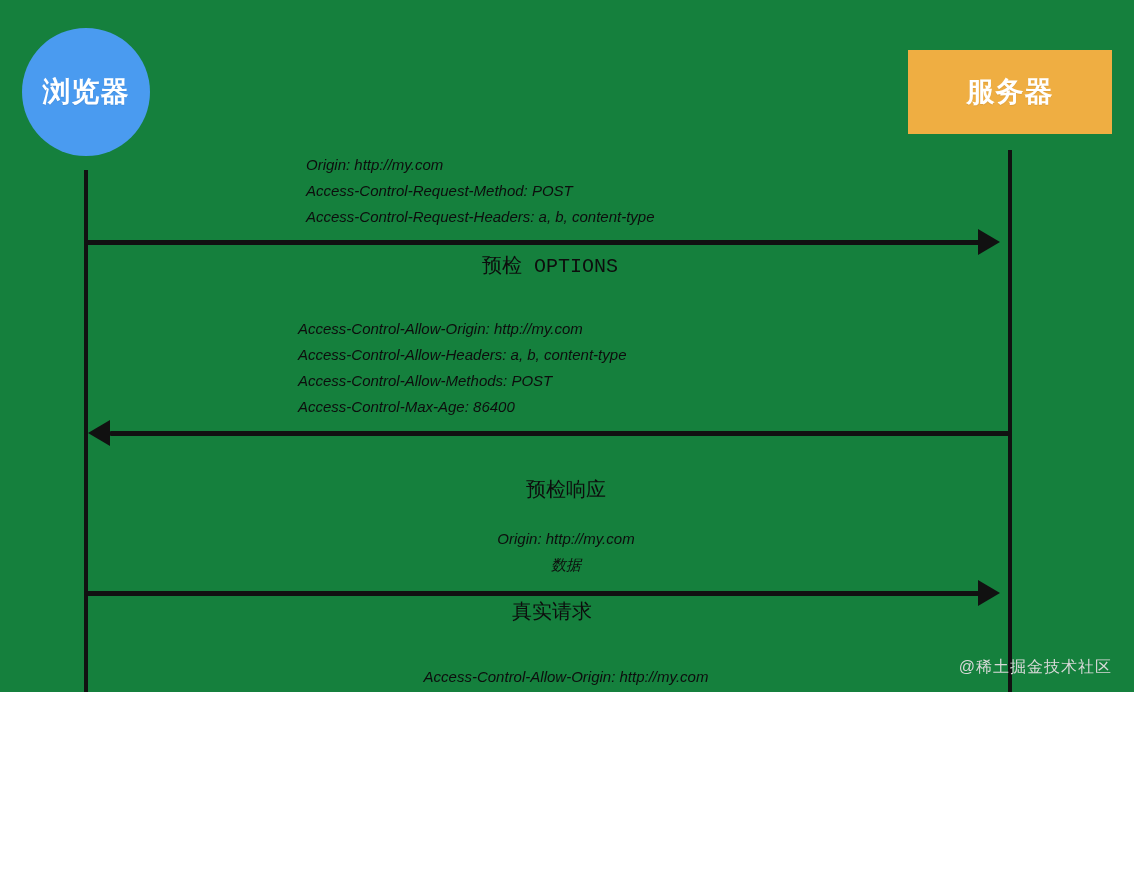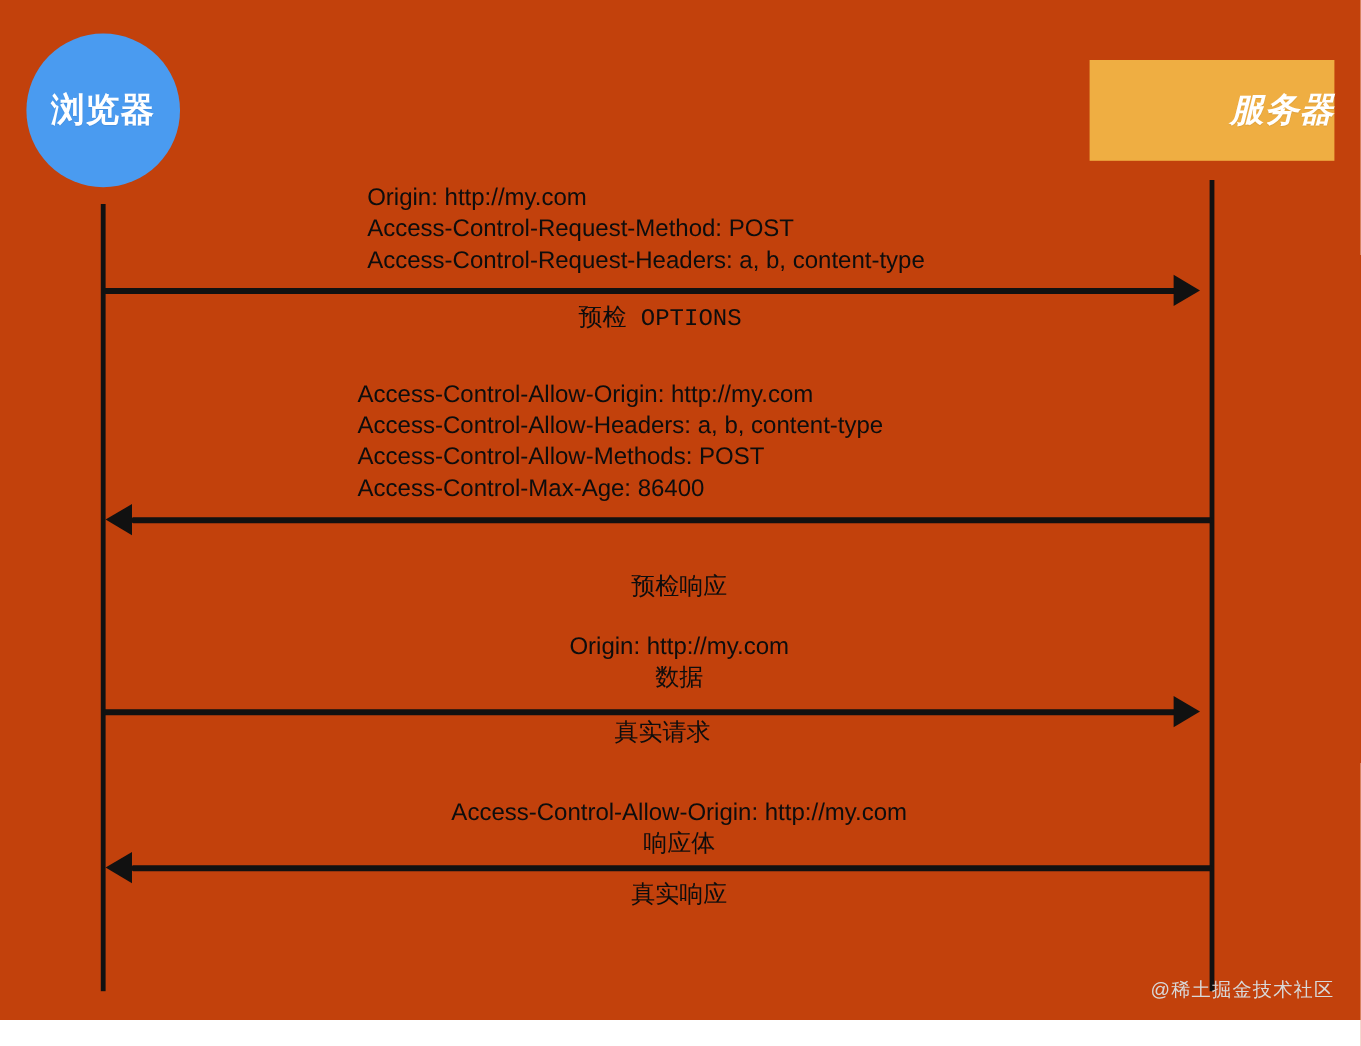--- a/index.html
+++ b/index.html
@@ -3,22 +3,22 @@
 <meta charset="utf-8">
 <style>
   html, body {
     margin: 0;
     padding: 0;
     background: #ffffff;
   }
   #canvas {
     position: relative;
     width: 1134px;
-    height: 850px;
-    background: #c2410c;
+    height: 692px;
+    background: #15803d;
     font-family: "Liberation Sans", "DejaVu Sans", sans-serif;
     overflow: hidden;
   }
 
   
   .actor-circle {
     position: absolute;
     left: 22px;
     top: 28px;
     width: 128px;
@@ -39,22 +39,21 @@
 
   .actor-box {
     position: absolute;
     left: 908px;
     top: 50px;
     width: 204px;
     height: 84px;
     background: #efae42;
     display: flex;
     align-items: center;
-    justify-content: flex-end;
-    font-style: italic;
+    justify-content: center;
   }
   .actor-box .actor-label {
     color: #ffffff;
     font-size: 28px;
     font-weight: bold;
     letter-spacing: 1px;
     text-shadow: 0 1px 1px rgba(0,0,0,0.08);
   }
 
   
@@ -66,23 +65,24 @@
   .lifeline.browser { left: 84px; top: 170px; height: 656px; }
   .lifeline.server  { left: 1008px; top: 150px; height: 676px; }
 
   
   .msg {
     position: absolute;
   }
   .msg-headers {
     position: absolute;
     color: #0d0d0d;
-    font-size: 20px;
+    font-size: 15px;
     line-height: 26px;
     white-space: nowrap;
+    font-style: italic;
   }
   .msg-headers.left-al { text-align: left; }
   .msg-headers.center-al { text-align: center; transform: translateX(-50%); }
 
   .arrow-line {
     position: absolute;
     height: 5px;
     background: #111111;
     border-radius: 1px;
   }

